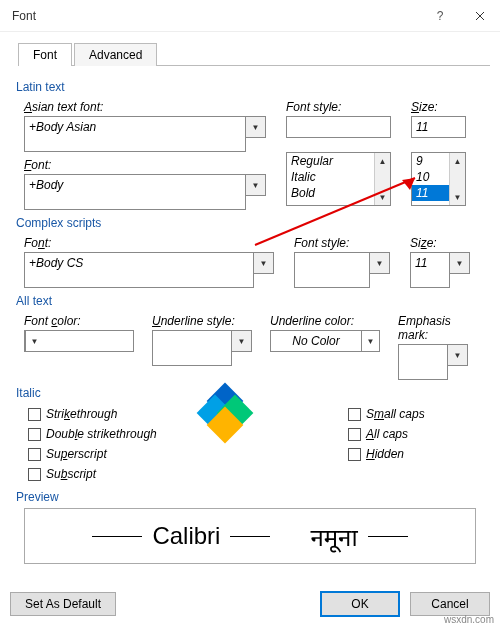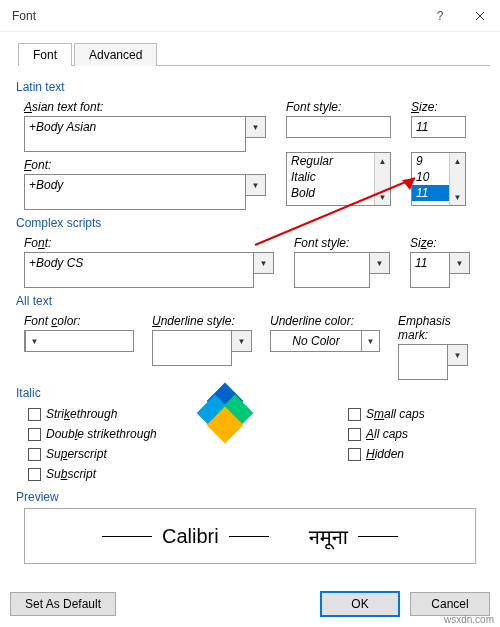--- a/index.html
+++ b/index.html
@@ -36,21 +36,21 @@
 .drop .val { flex: 1; border: 1px solid #888; height: 36px; line-height: 20px; padding: 0 4px; background: #fff; }
 .drop .btn { width: 20px; height: 22px; border: 1px solid #888; border-left: none; background: #f0f0f0; display: flex; align-items: center; justify-content: center; }
 .listbox { border: 1px solid #888; background: #fff; height: 54px; overflow: hidden; position: relative; margin-top: 14px; }
 .listbox .item { padding: 1px 4px; }
 .listbox .sel-item { background: #0078d7; color: #fff; }
 .listbox .sb { position: absolute; right: 0; top: 0; width: 16px; height: 100%; background: #f0f0f0; border-left: 1px solid #ccc; display: flex; flex-direction: column; justify-content: space-between; }
 .listbox .sb .arrow { height: 16px; display: flex; align-items: center; justify-content: center; }
 .colorbtn { display: flex; align-items: center; height: 22px; width: 110px; border: 1px solid #888; background: #fff; }
 .cbx { display: flex; align-items: center; margin: 3px 4px; }
 .cbx .box { width: 13px; height: 13px; border: 1px solid #555; margin-right: 5px; }
-.preview { border: 1px solid #aaa; height: 56px; margin: 4px 8px 0 8px; display: flex; align-items: center; justify-content: center; gap: 10px; font-size: 20px; }
+.preview { border: 1px solid #aaa; height: 56px; margin: 4px 8px 0 8px; display: flex; align-items: center; justify-content: center; gap: 10px; font-size: 24px; }
 .preview .uline { display: inline-block; width: 50px; border-bottom: 1px solid #000; }
 .footer { position: absolute; bottom: 10px; left: 10px; right: 10px; display: flex; align-items: center; }
 .btn-std { background: #e1e1e1; border: 1px solid #aaa; padding: 4px 14px; font: inherit; min-width: 80px; }
 .btn-primary { background: #e1e1e1; border: 2px solid #0078d7; padding: 4px 14px; font: inherit; min-width: 80px; }
 .chev { font-size: 8px; color: #333; }
 .arrow-annot { position: absolute; pointer-events: none; }
 .watermark { position: absolute; bottom: 2px; right: 6px; font-size: 10px; color: #888; }
 .logostack { width: 50px; height: 50px; position: absolute; left: 200px; top: 388px; }
 .logostack div { position: absolute; width: 26px; height: 26px; transform: rotate(45deg); }
 </style>

